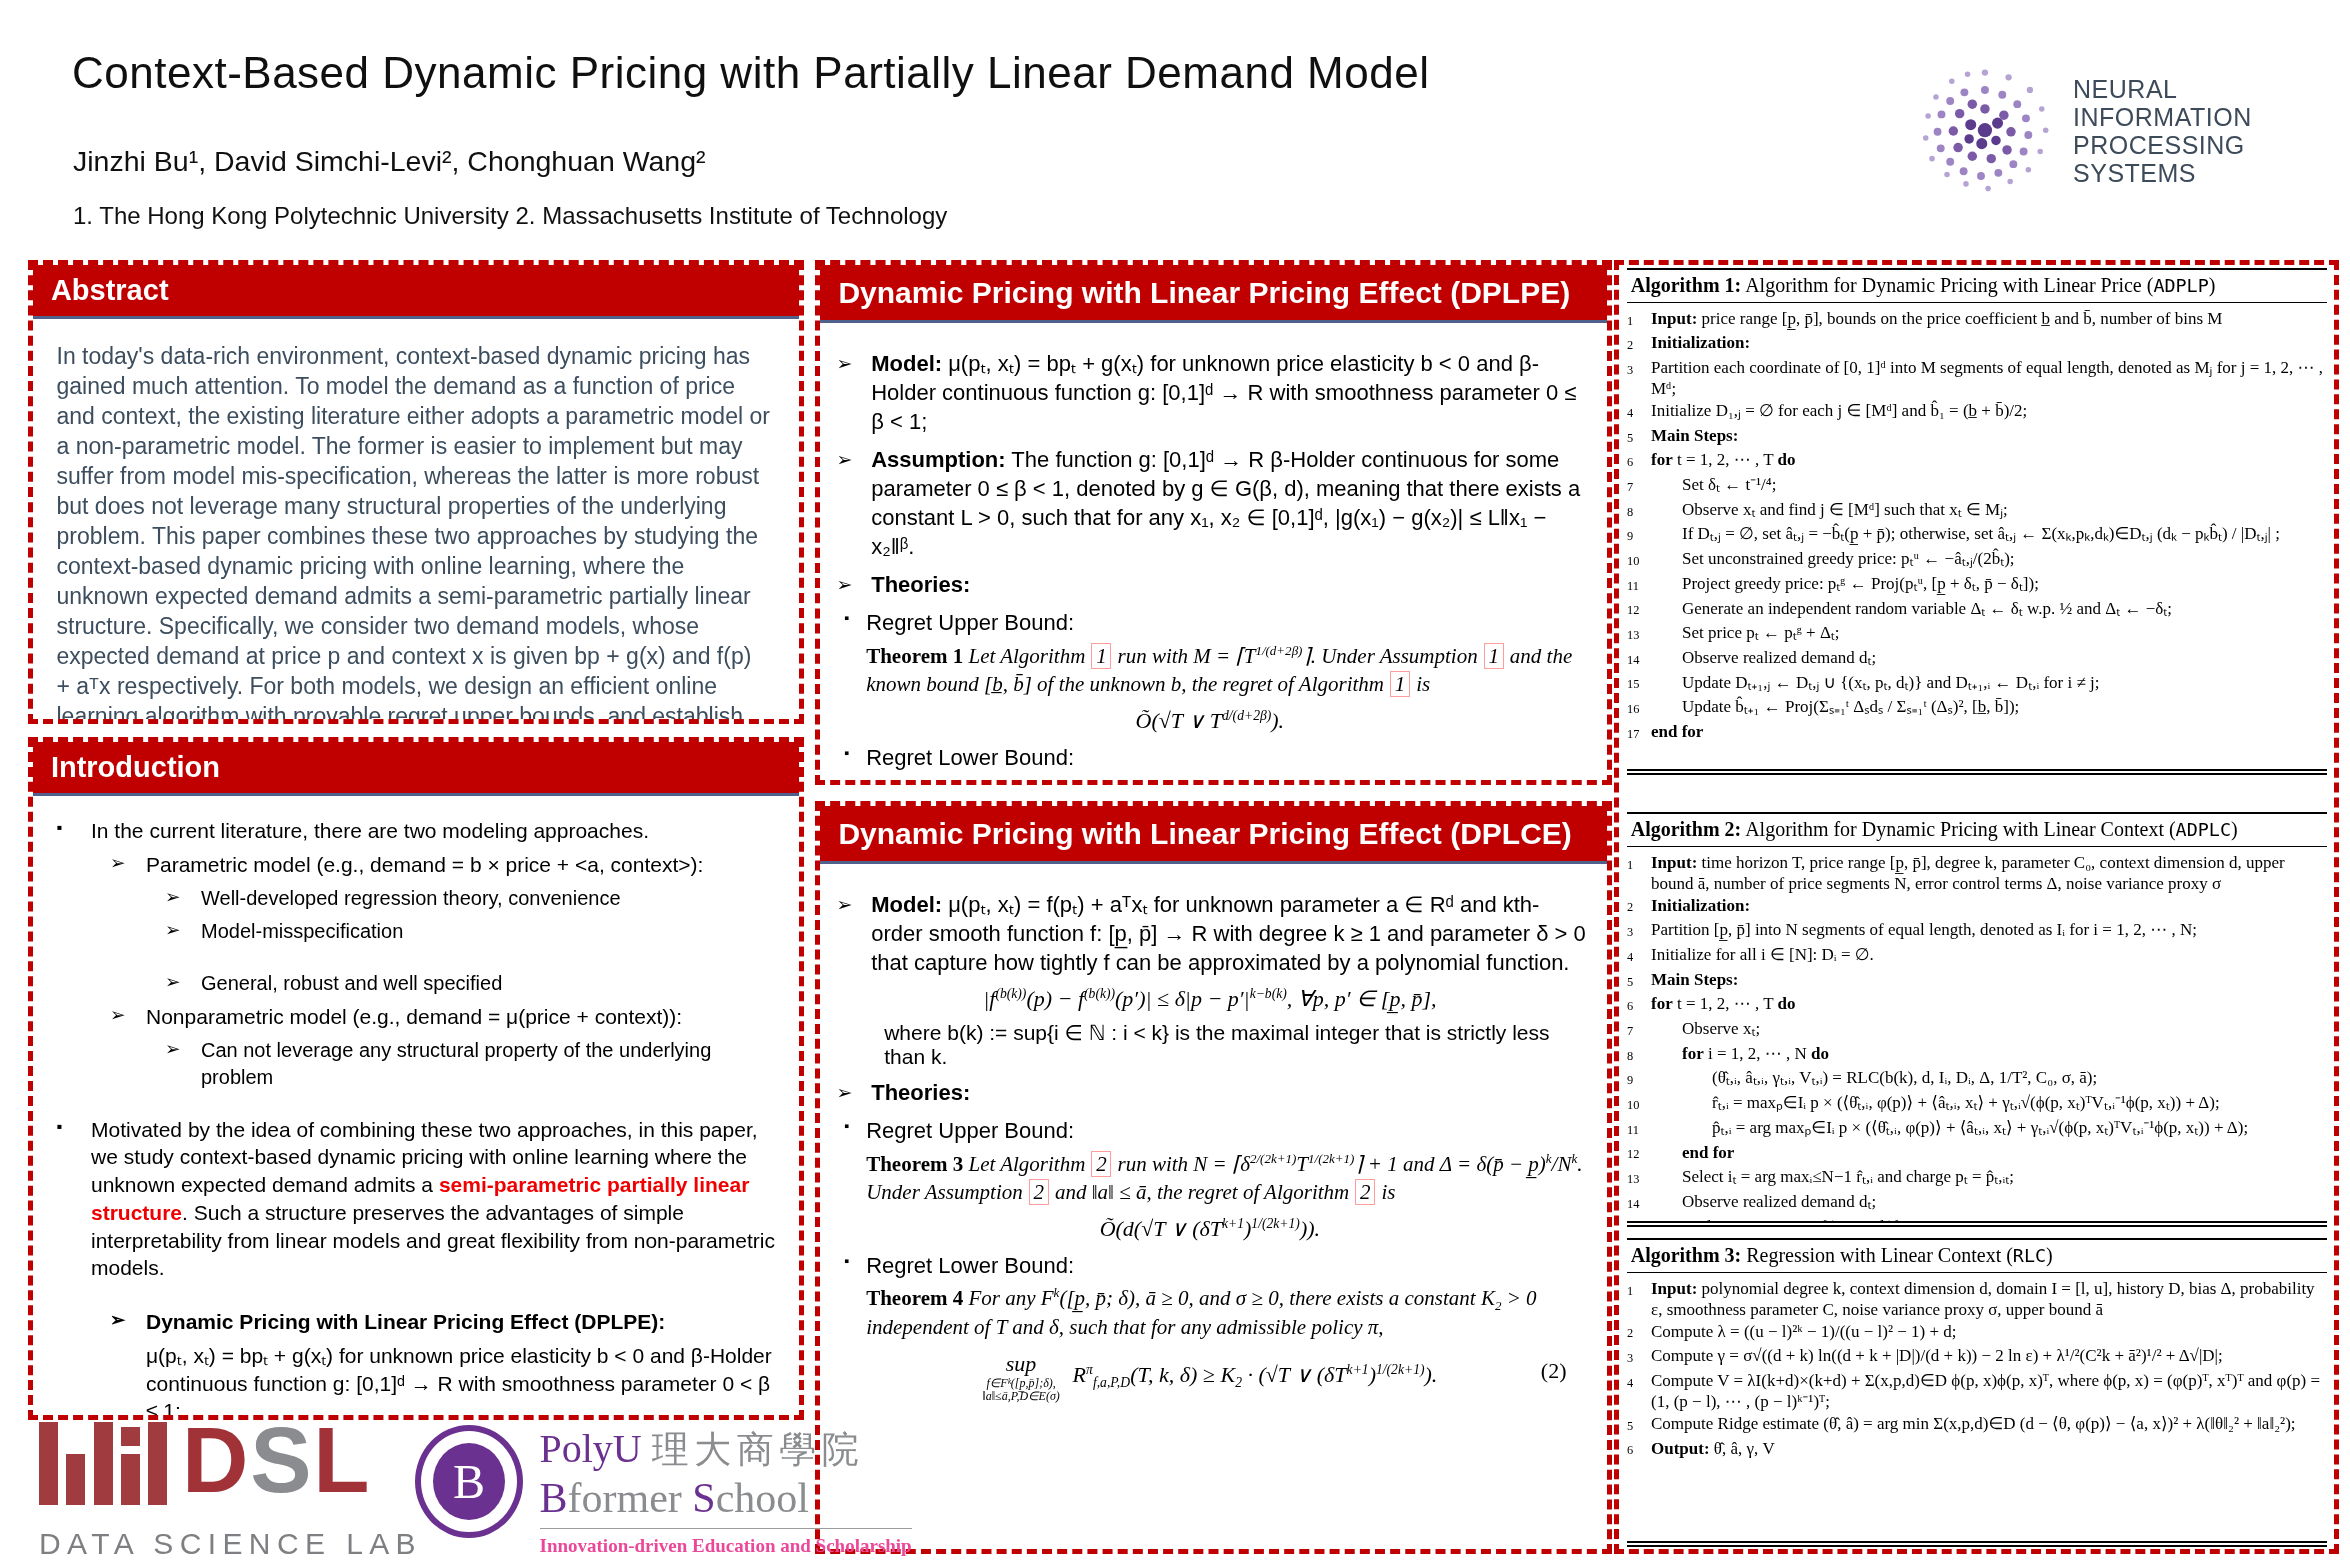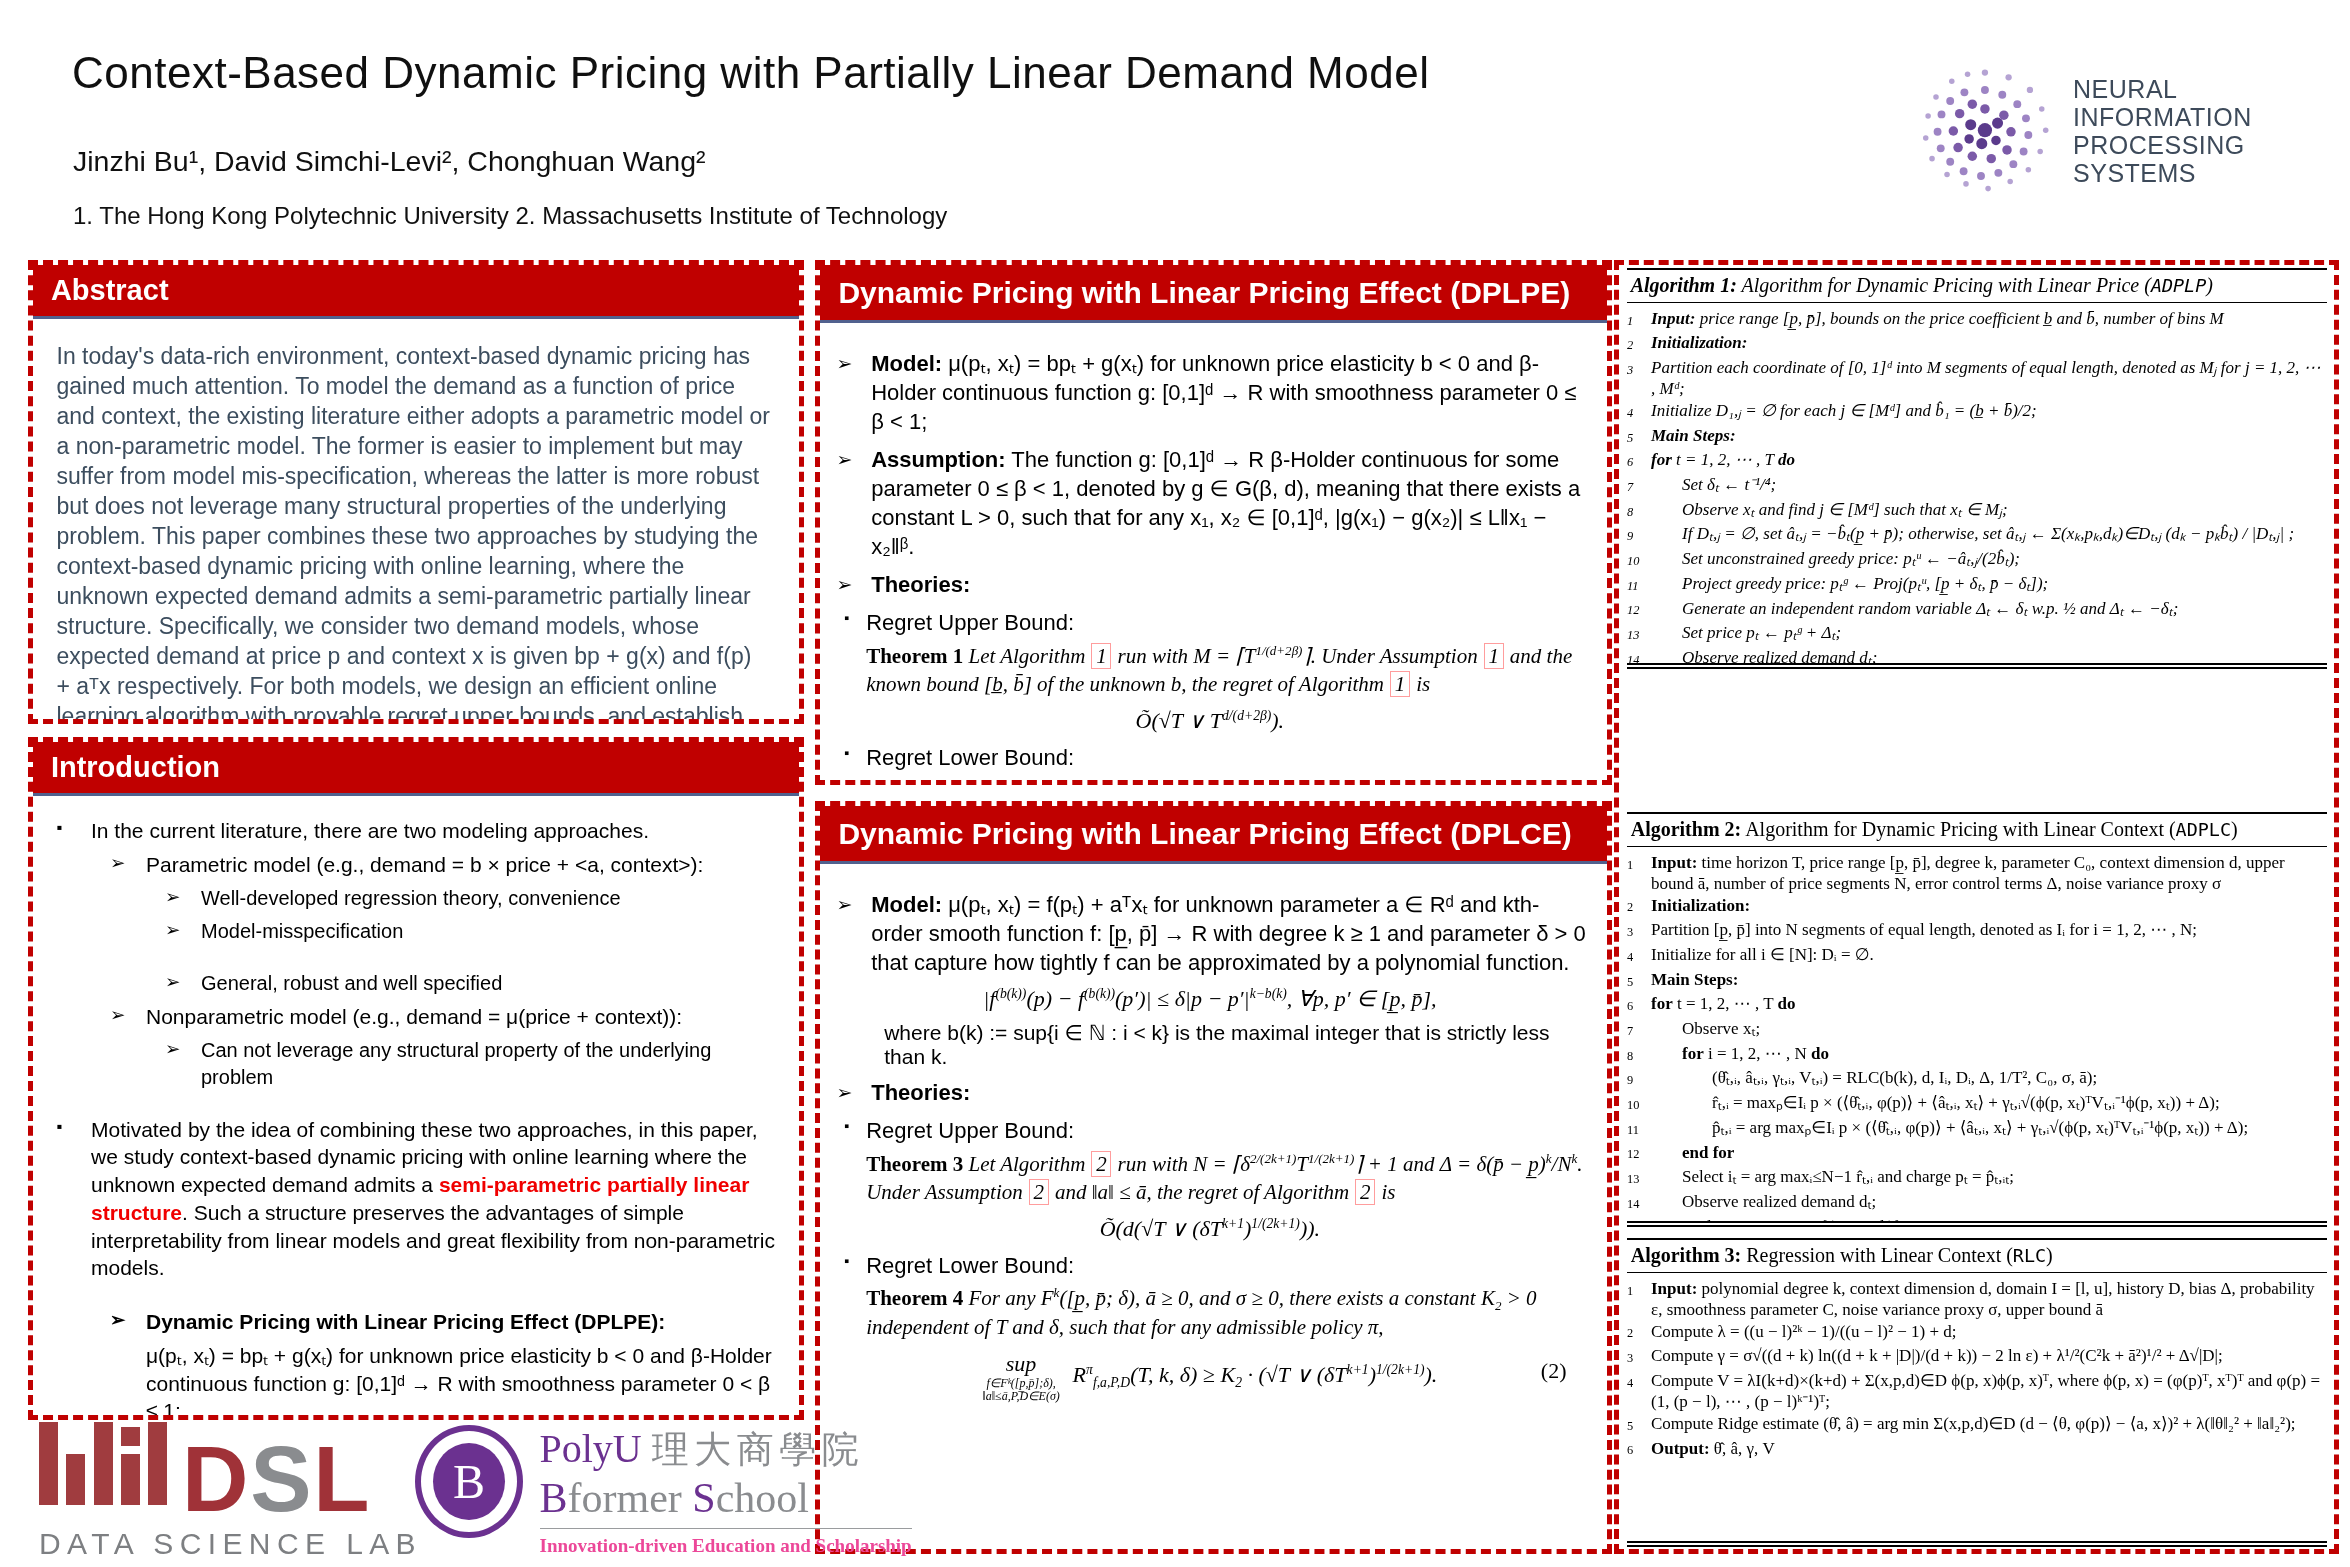--- a/index.html
+++ b/index.html
@@ -65,21 +65,21 @@
   .alg-cap .mono{font-family:"DejaVu Sans Mono",monospace;font-size:18.4px;}
   .alg-body{padding-top:3.7px;}
   .aline{display:flex;align-items:flex-start;font-size:17px;line-height:21px;margin:0.9px 0;}
   .aline .lno{width:24px;flex:none;font-size:12.4px;padding-top:2.8px;}
   .aline .ltext{flex:1;}
   .aline.ind1 .ltext{padding-left:31px;}
   .aline.ind2 .ltext{padding-left:61px;}
 
   
   .mitdsl{position:absolute;left:39px;top:1422px;}
-  .mit-row{display:flex;align-items:flex-end;}
+  .mit-row{display:flex;align-items:flex-start;}
   .mit-bars{display:flex;align-items:flex-end;gap:8.3px;margin:0 14.7px 13px 0;}
   .mit-bars .bar{width:19px;background:#a03c3f;}
   .bar.t{height:83px;} .bar.s{height:51px;}
   .bar-i{display:flex;flex-direction:column;justify-content:flex-end;gap:8.3px;}
   .bar-i .dot{width:19px;height:18.4px;background:#a03c3f;}
   .dsl{font-size:92px;font-weight:bold;line-height:77px;letter-spacing:1.8px;}
   .dsl .d,.dsl .l{color:#a03238;} .dsl .s{color:#8a8c8f;}
   .dsl-cap{font-size:30px;letter-spacing:6.4px;color:#7d7f82;margin-top:9.2px;}
   .polyu{position:absolute;left:415px;top:1425px;display:flex;align-items:flex-start;}
   .pu-emblem{width:96px;height:101px;border:6.4px solid #6b3190;border-radius:50%;
@@ -288,21 +288,21 @@
           <span class="cons">f∈Fᵏ([p̲,p̄];δ),</span>
           <span class="cons">‖a‖≤ā,P,D∈E(σ)</span>
         </span><span><span>  R</span><span class="sup">π</span><span class="sub">f,a,P,D</span><span>(T, k, δ) ≥ K</span><span class="sub">2</span><span> · (√T ∨ (δT</span><span class="sup">k+1</span><span>)</span><span class="sup">1/(2k+1)</span><span>).</span></span>
         <span class="eqno">(2)</span>
       </div>
     </div>
   </div>
 
   <div class="rightbox" style="left:1614px;top:260px;width:725px;height:1294px;"></div>
 
-  <div class="alg" style="left:1627px;top:268px;width:700px;height:401px;font-style:italic;">
+  <div class="alg" style="left:1627px;top:268px;width:700px;height:507px;">
     <div class="alg-cap">
       <b>Algorithm 1:</b><span> Algorithm for Dynamic Pricing with Linear Price (</span><span class="mono">ADPLP</span><span>)</span>
     </div>
     <div class="alg-body">
 
         <div class="aline ind0">
           <span class="lno">1</span>
           <span class="ltext"><b>Input:</b><span> price range [p̲, p̄], bounds on the price coefficient b̲ and b̄, number of bins M</span><b></b></span>
         </div>
 

